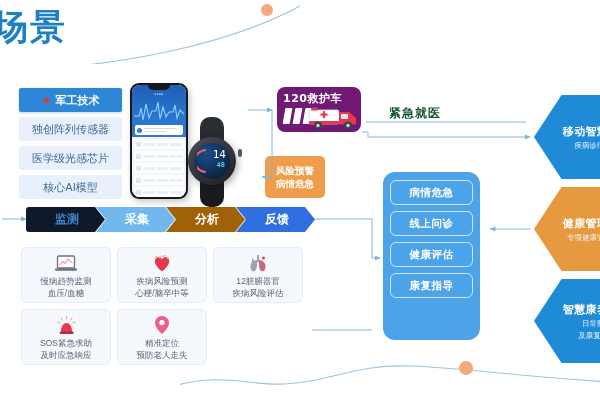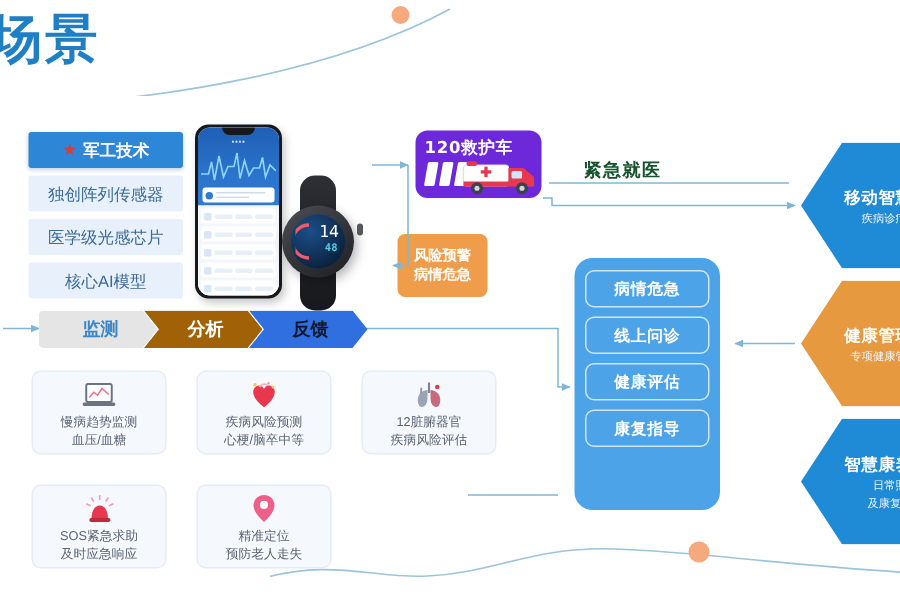--- a/index.html
+++ b/index.html
@@ -95,33 +95,33 @@
   .chev{
     position:relative;height:25px;min-width:54px;padding:0 11px 0 14px;
     display:flex;align-items:center;justify-content:center;
     font-size:12px;font-weight:bold;white-space:nowrap;margin-right:-9px;
     clip-path:polygon(0 0, calc(100% - 10px) 0, 100% 50%, calc(100% - 10px) 100%, 0 100%, 10px 50%);
   }
   .chev:first-child{clip-path:polygon(0 0, calc(100% - 10px) 0, 100% 50%, calc(100% - 10px) 100%, 0 100%, 0 50%);border-radius:3px 0 0 3px;}
 
   
   .cards{position:absolute;left:21px;top:247px;width:282px;
-         display:grid;grid-template-columns:repeat(3,90px);gap:20px;}
+         display:grid;grid-template-columns:repeat(3,90px);gap:6px;}
   .card{
     height:56px;background:#f5f8fc;border:1px solid #e4ecf5;border-radius:6px;
     display:flex;flex-direction:column;align-items:center;justify-content:center;gap:1px;
     box-sizing:border-box;padding-top:2px;
   }
   .card .cicon{height:20px;display:flex;align-items:center;justify-content:center;margin-bottom:2px;}
   .card .ctxt{font-size:8.5px;color:#5a6472;line-height:11px;text-align:center;white-space:nowrap;}
 
   
   .amb-box{
     position:absolute;left:277px;top:87px;width:84px;height:45px;border-radius:8px;
-    background:#6d28d9;overflow:hidden;
+    background:#701a75;overflow:hidden;
   }
   .amb-title{position:absolute;left:6px;top:4px;font-size:11px;font-weight:bold;color:#ffffff;letter-spacing:.5px;white-space:nowrap;font-family:"DejaVu Sans","Liberation Sans",sans-serif;}
   .amb-stripes{position:absolute;left:7px;top:21px;display:flex;gap:3px;transform:skewX(-10deg);}
   .amb-stripes i{display:block;width:7px;height:16px;background:#ffffff;border-radius:1px;}
   .amb-art{position:absolute;right:1px;bottom:1px;}
 
   
   .warn-box{
     position:absolute;left:265px;top:156px;width:60px;height:42px;border-radius:5px;
     background:#ef9d4a;display:flex;flex-direction:column;align-items:center;justify-content:center;
@@ -261,27 +261,30 @@
           </svg>
           <div class="watch-num">14</div>
           <div class="watch-sub">48</div>
         </div>
       </div>
       <div class="watch-crown"></div>
     </div>
   </div>
 
   <div class="process">
-    <div class="chev" style="background:#e5e5e5;color:#3d86c6;z-index:4">
+    <div class="chev" style="background:#0f172a;color:#3d86c6;z-index:4">
       <span>监测</span>
+    </div>
+    <div class="chev" style="background:#72b8ef;color:#ffffff;z-index:3">
+      <span>采集</span>
     </div>
     <div class="chev" style="background:#a16207;color:#ffffff;z-index:2">
       <span>分析</span>
     </div>
-    <div class="chev" style="background:#2f6fe0;color:#0f172a;z-index:1">
+    <div class="chev" style="background:#2f6fe0;color:#ffffff;z-index:1">
       <span>反馈</span>
     </div>
   </div>
 
   <div class="cards">
 
     <div class="card">
       <div class="cicon">
         <svg width="22" height="17" viewBox="0 0 22 17">
           <rect x="2.5" y="1" width="17" height="12" rx="1.2" fill="#fff" stroke="#6b7280" stroke-width="1.3"></rect>

